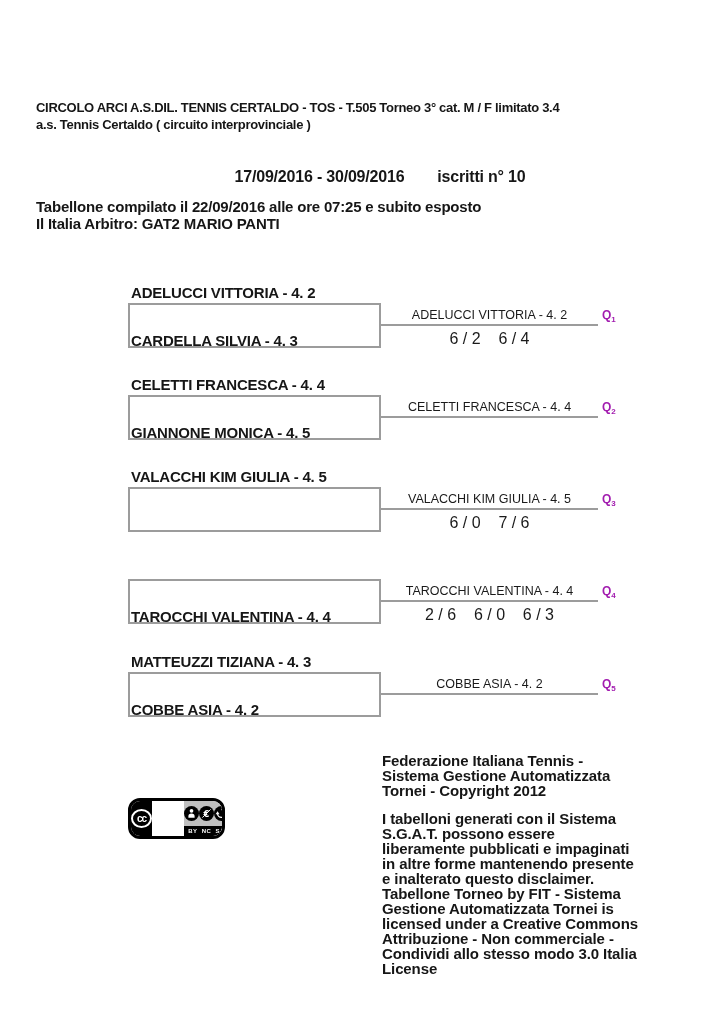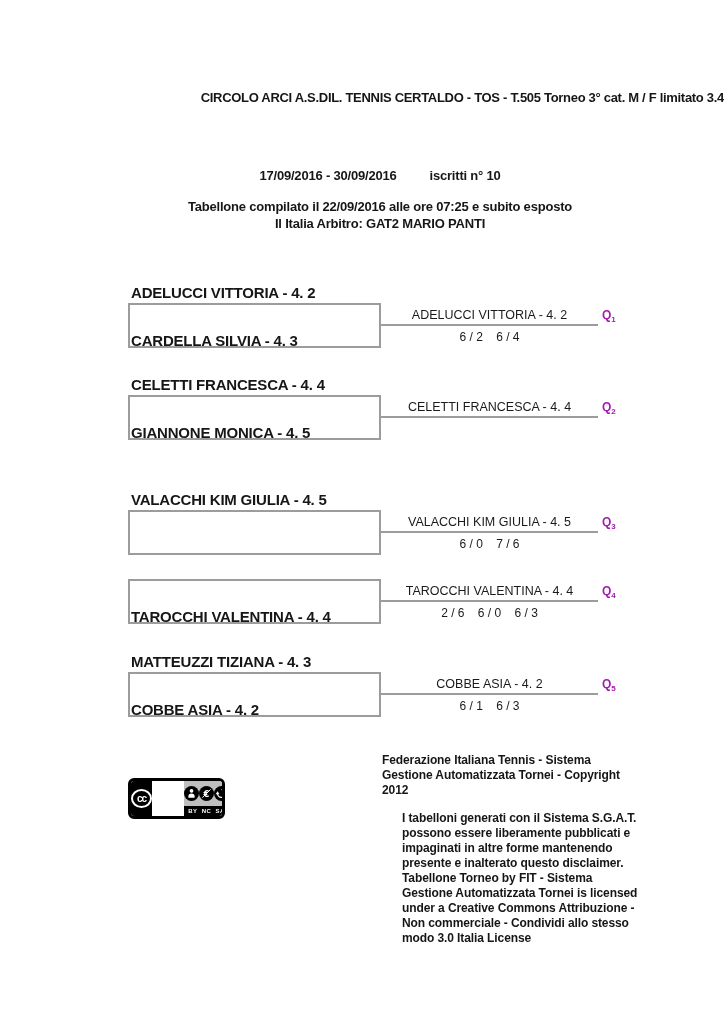--- a/index.html
+++ b/index.html
@@ -2,32 +2,32 @@
 <html><head>
 <meta charset="utf-8">
 <style>
   html,body { margin:0; padding:0; background:#ffffff; }
   .page {
     position:relative; width:724px; height:1024px; background:#ffffff;
     font-family:"Liberation Sans", sans-serif; color:#1a1a1a; overflow:hidden;
   }
   
   .header {
-    position:absolute; left:36px; top:89px; width:688px;
-    text-align:right; font-weight:bold; font-size:13px; line-height:17px;
+    position:absolute; left:36px; top:99px; width:688px;
+    text-align:left; font-weight:bold; font-size:13px; line-height:17px;
     letter-spacing:-0.3px; color:#161616;
   }
   .dates-line {
     position:absolute; left:36px; top:168px; width:688px;
     display:flex; justify-content:center; gap:33px;
-    font-weight:bold; font-size:13px; color:#161616; letter-spacing:-0.2px;
+    font-weight:bold; font-size:16px; color:#161616; letter-spacing:-0.2px;
   }
   .compiled {
     position:absolute; left:36px; top:198px; width:688px;
-    text-align:center; font-weight:bold; font-size:13px; line-height:17px;
+    text-align:left; font-weight:bold; font-size:15px; line-height:17px;
     letter-spacing:-0.2px; color:#161616;
   }
   
   .match { position:absolute; left:128px; width:500px; height:80px; }
   .p1, .p2 {
     position:absolute; left:3px; font-weight:bold; font-size:15px;
     letter-spacing:-0.2px; color:#161616; white-space:nowrap;
   }
   .p1 { top:0px; }
   .p2 { top:48px; }
@@ -38,58 +38,59 @@
   .win-line {
     position:absolute; left:253px; top:40px; width:217px; height:2px;
     background:#9c9c9c;
   }
   .win-name {
     position:absolute; left:253px; top:24px; width:217px; text-align:center;
     font-size:12.5px; color:#1a1a1a; white-space:nowrap;
   }
   .score {
     position:absolute; left:253px; top:46px; width:217px; text-align:center;
-    font-size:12px; color:#1a1a1a; white-space:pre;
+    font-size:16px; color:#1a1a1a; white-space:pre;
   }
   .qlabel {
     position:absolute; left:474px; top:24px; font-weight:bold; font-size:12px;
     color:#a21caf;
   }
   .qlabel sub { font-size:8px; }
   
   .cc-badge {
-    position:absolute; left:128px; top:778px; width:91px; height:35px;
-    border:3px solid #000; border-radius:6px; display:flex; overflow:hidden;gap:32px;
+    position:absolute; left:128px; top:798px; width:91px; height:35px;
+    border:3px solid #000; border-radius:12px; display:flex; overflow:hidden;gap:32px;
   }
   .cc-left { width:33px; background:#000; display:flex; align-items:center; justify-content:center; }
   .cc-logo {
     width:21px; height:19px; border:2px solid #fff; border-radius:50%;
     color:#fff; font-weight:bold; font-size:10px; letter-spacing:-1px;
     display:flex; align-items:center; justify-content:center; box-sizing:border-box;
   }
   .cc-right { flex:1; background:#bfbfbf; display:flex; flex-direction:column; }
   .cc-icons { flex:1; display:flex; align-items:center; justify-content:space-evenly; }
   .cc-strip {
     height:10px; background:#000; color:#fff; font-size:6px; font-weight:bold;
     display:flex; justify-content:space-evenly; align-items:center; letter-spacing:0.5px;
   }
   .footer-text {
     position:absolute; left:382px; top:753px; width:258px;
-    font-weight:bold; font-size:12px; line-height:15px; letter-spacing:-0.1px;
+    font-weight:bold; font-size:15px; line-height:15px; letter-spacing:-0.1px;
     color:#161616;
   }
-  .footer-text .para2 { margin-top:13px;margin-left:20px; }
+  .footer-text .para2 { margin-top:13px; }
 </style>
 </head>
 <body>
 
 <div class="page">
 
   <div class="header">
     <div>CIRCOLO ARCI A.S.DIL. TENNIS CERTALDO - TOS - T.505 Torneo 3° cat. M / F limitato 3.4</div>
+    <div>a.s. Tennis Certaldo ( circuito interprovinciale )</div>
   </div>
 
   <div class="dates-line">
     <span>17/09/2016 - 30/09/2016</span>
     <span>iscritti n° 10</span>
   </div>
 
   <div class="compiled">
     <div>Tabellone compilato il 22/09/2016 alle ore 07:25 e subito esposto</div>
     <div>Il Italia Arbitro: GAT2 MARIO PANTI</div>
@@ -107,21 +108,21 @@
 
   <div class="match" style="top:376px">
     <div class="p1">CELETTI FRANCESCA - 4. 4</div>
     <div class="pair-box"></div>
     <div class="p2">GIANNONE MONICA - 4. 5</div>
     <div class="win-line"></div>
     <div class="win-name">CELETTI FRANCESCA - 4. 4</div>
     <div class="qlabel"><span>Q</span><sub>2</sub></div>
   </div>
 
-  <div class="match" style="top:491px">
+  <div class="match" style="top:468px">
     <div class="p1">VALACCHI KIM GIULIA - 4. 5</div>
     <div class="pair-box"></div>
     <div class="win-line"></div>
     <div class="win-name">VALACCHI KIM GIULIA - 4. 5</div>
     <div class="score">6 / 0    7 / 6</div>
     <div class="qlabel"><span>Q</span><sub>3</sub></div>
   </div>
 
   <div class="match" style="top:560px">
     <div class="pair-box"></div>
@@ -131,21 +132,20 @@
     <div class="score">2 / 6    6 / 0    6 / 3</div>
     <div class="qlabel"><span>Q</span><sub>4</sub></div>
   </div>
 
   <div class="match" style="top:653px">
     <div class="p1">MATTEUZZI TIZIANA - 4. 3</div>
     <div class="pair-box"></div>
     <div class="p2">COBBE ASIA - 4. 2</div>
     <div class="win-line"></div>
     <div class="win-name">COBBE ASIA - 4. 2</div>
-    <div class="score">6 / 1    6 / 3</div>
     <div class="qlabel"><span>Q</span><sub>5</sub></div>
   </div>
 
   <div class="cc-badge">
     <div class="cc-left">
       <div class="cc-logo">cc</div>
     </div>
     <div class="cc-right">
       <div class="cc-icons">
         <svg width="15" height="15" viewBox="0 0 16 16">

